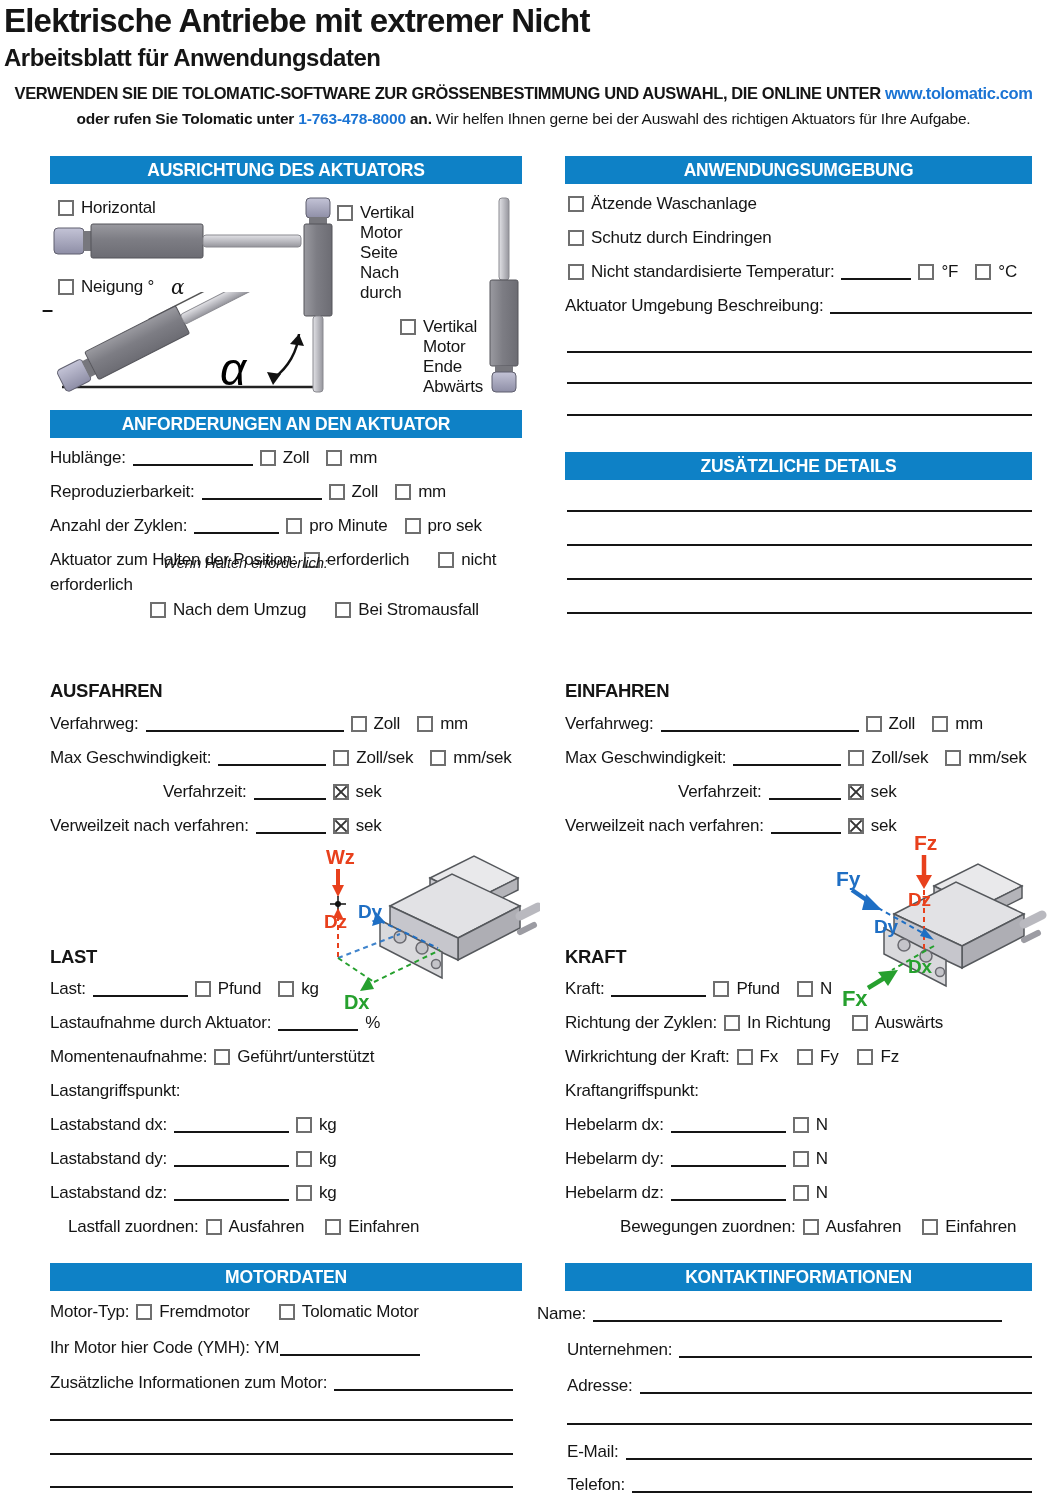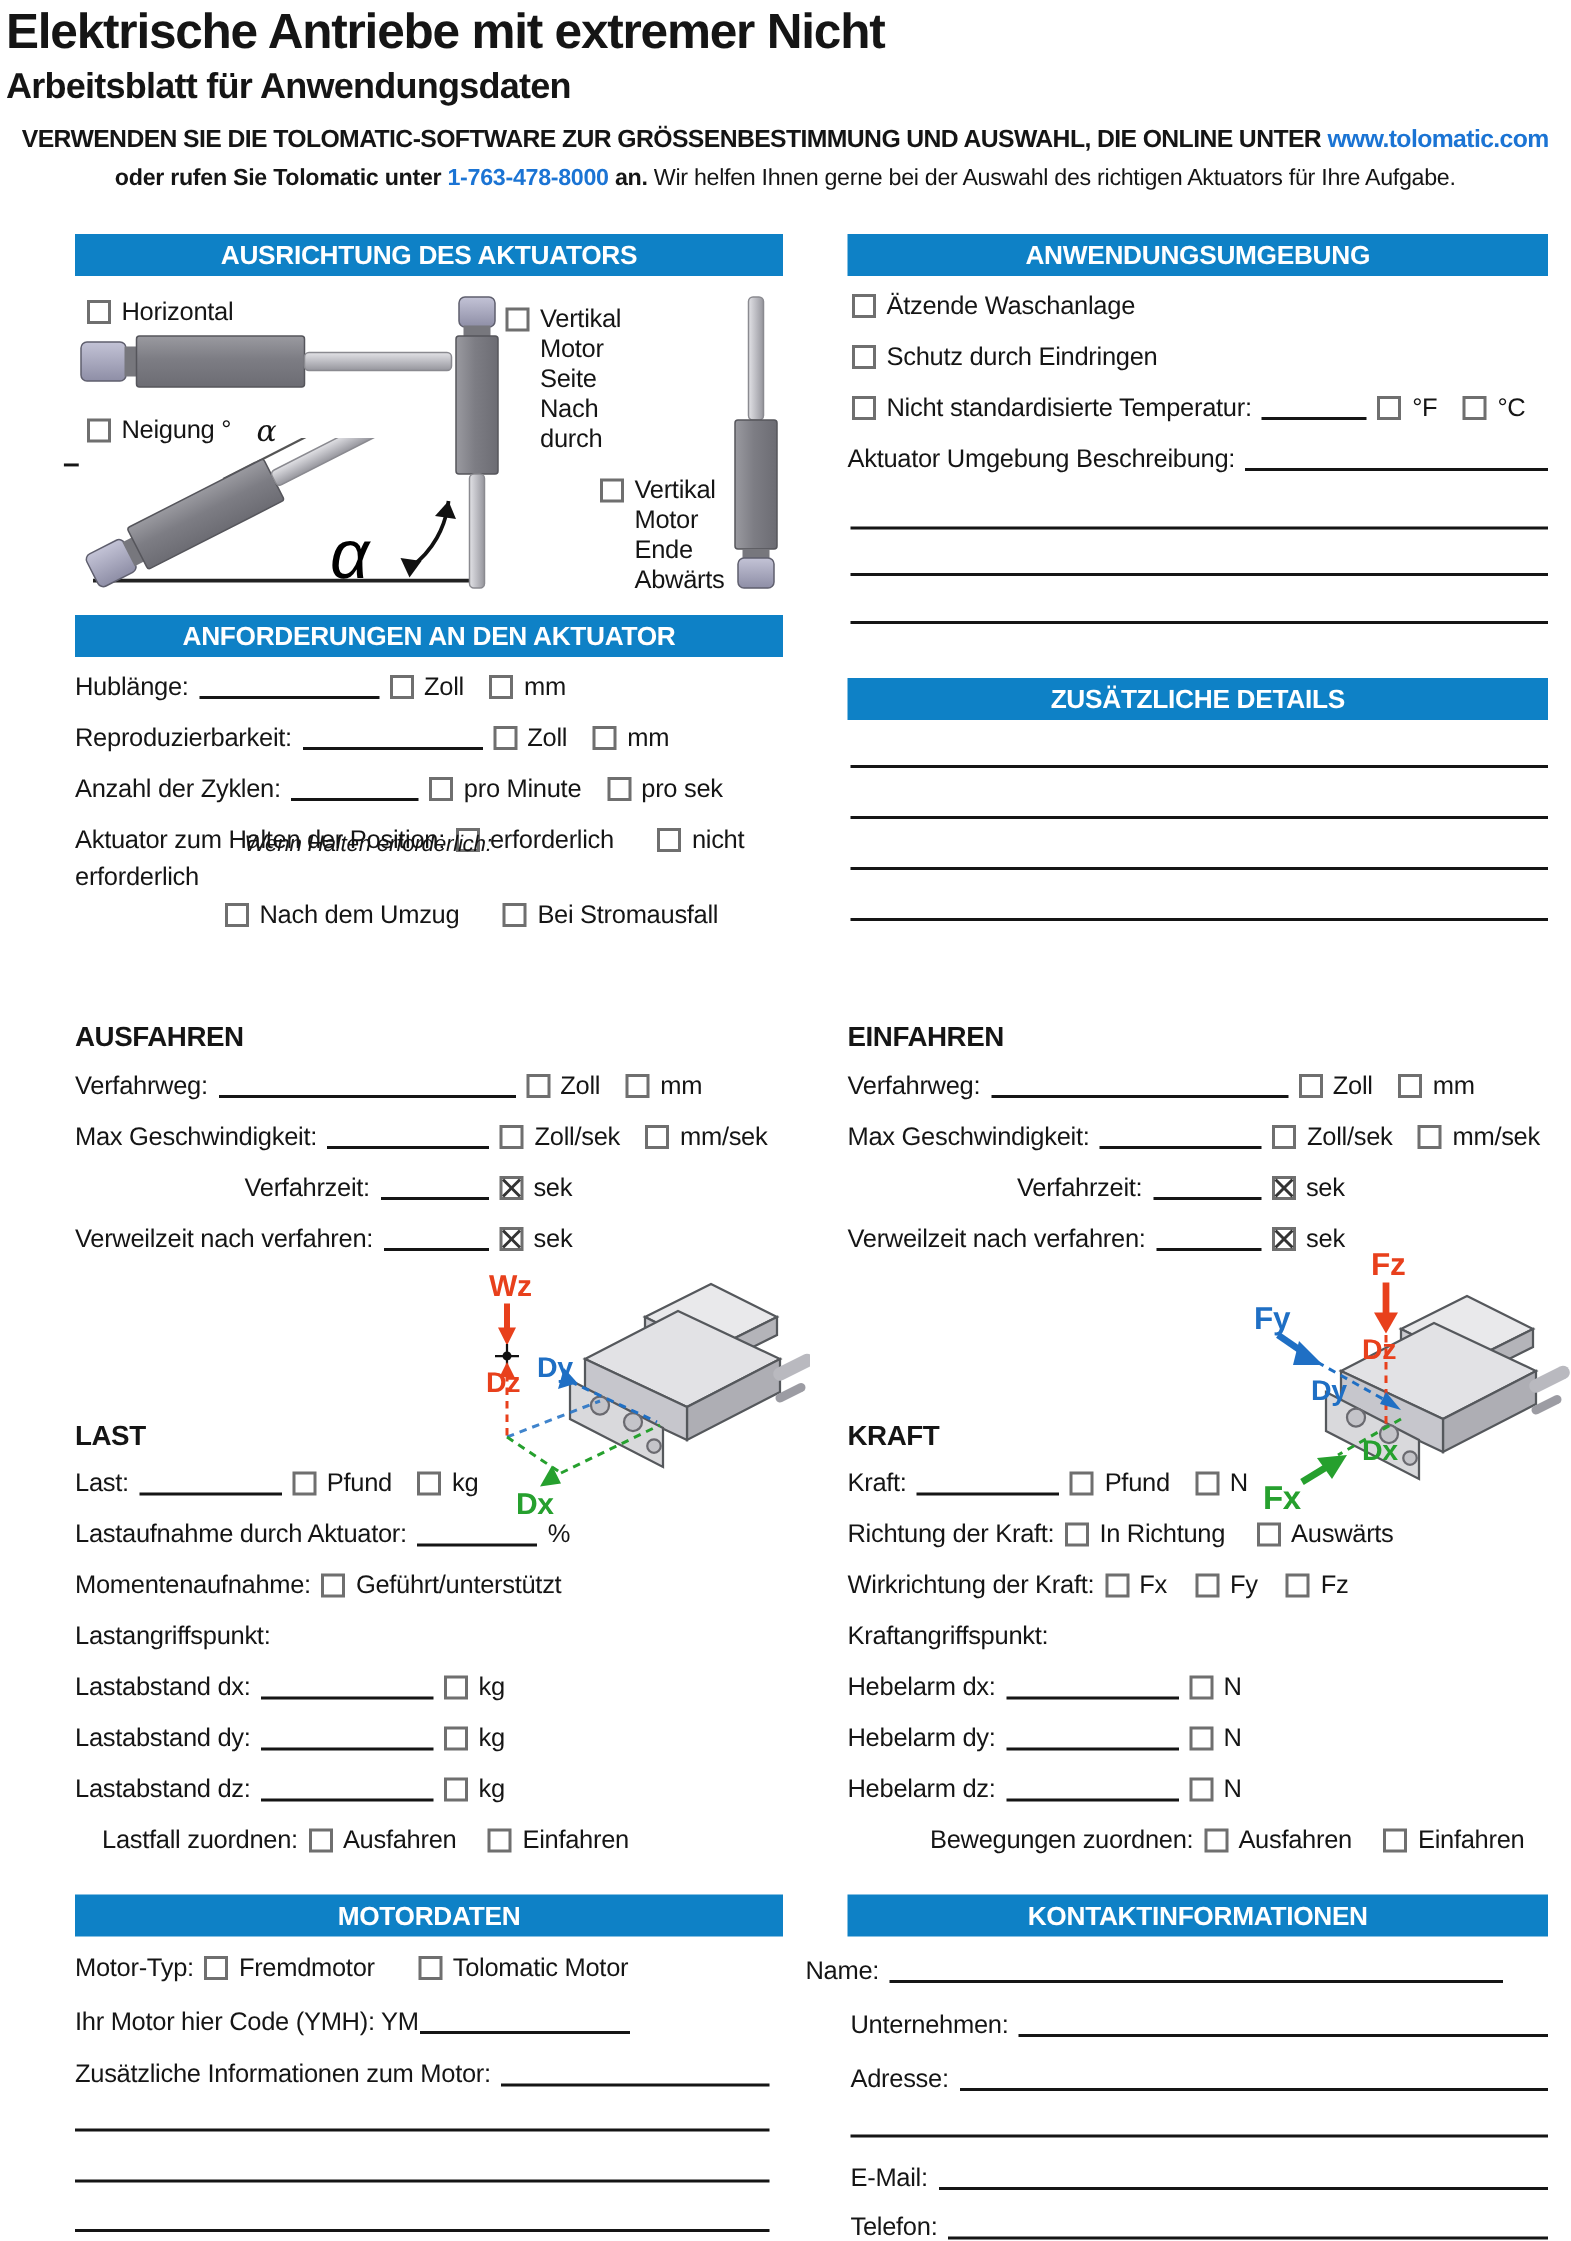--- a/index.html
+++ b/index.html
@@ -422,21 +422,21 @@
     <div class="sub" style="left:565px;top:946px">KRAFT</div>
     <div class="row" style="left:565px;top:978px">
       <span>Kraft:</span>
       <span class="bl" style="width:95px"></span>
       <span class="cb"></span>
       <span>Pfund</span>
       <span class="cb" style="margin-left:10px"></span>
       <span>N</span>
     </div>
     <div class="row" style="left:565px;top:1012px">
-      <span>Richtung der Kraft:</span>
+      <span>Richtung der Zyklen:</span>
       <span class="cb"></span>
       <span>In Richtung</span>
       <span class="cb" style="margin-left:14px"></span>
       <span>Auswärts</span>
     </div>
     <div class="row" style="left:565px;top:1046px">
       <span>Wirkrichtung der Kraft:</span>
       <span class="cb"></span>
       <span>Fx</span>
       <span class="cb" style="margin-left:12px"></span>

